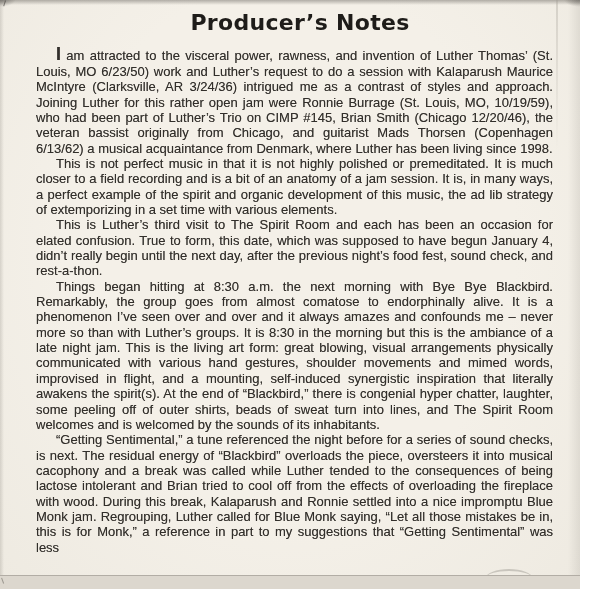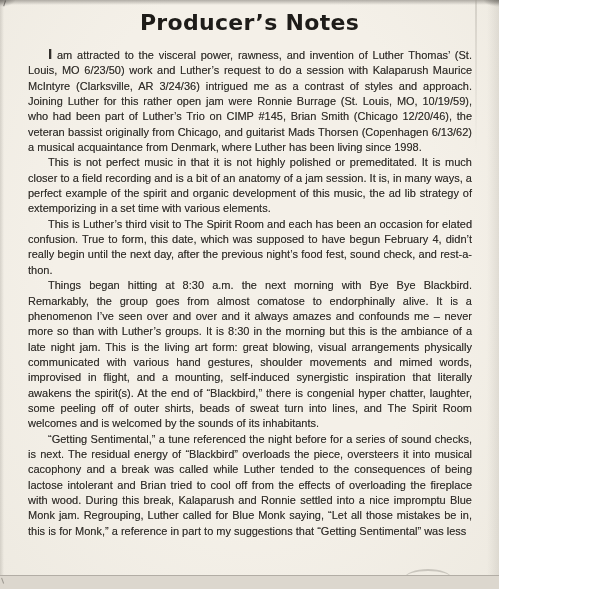--- a/index.html
+++ b/index.html
@@ -1,21 +1,22 @@
 <!DOCTYPE html>
 <html><head>
 <meta charset="utf-8">
 <style>
   html,body{margin:0;padding:0;background:#ffffff;}
   .page{
     position:relative;
-    width:499px;height:589px;
+    width:560px;height:589px;
     background:radial-gradient(ellipse at 50% 42%, #f4f0e8 55%, #eeeae1 100%);
     overflow:hidden;
     font-family:"Liberation Sans", sans-serif;
+    padding-left:20px;
   }
   
   .edge-top{position:absolute;top:0;left:0;right:0;height:5px;
     background:linear-gradient(to bottom, rgba(110,106,100,0.50), rgba(110,106,100,0));}
   .edge-top-corner-l{position:absolute;top:0;left:0;width:16px;height:7px;
     background:radial-gradient(ellipse at 0 0, rgba(80,77,72,0.55), rgba(80,77,72,0) 70%);}
   .edge-top-corner-r{position:absolute;top:0;right:0;width:16px;height:7px;
     background:radial-gradient(ellipse at 100% 0, rgba(80,77,72,0.55), rgba(80,77,72,0) 70%);}
   .edge-left{position:absolute;top:0;left:0;bottom:0;width:4px;
     background:linear-gradient(to right, rgba(140,136,128,0.28), rgba(140,136,128,0));}
@@ -39,40 +40,40 @@
     padding-top:10px;
     text-align:center;
     font-family:"DejaVu Sans", sans-serif;
     font-weight:700;
     font-size:22px;
     letter-spacing:0.3px;
     color:#1e1c19;
   }
   .text-body{
     position:absolute;
-    left:28px;right:27px;top:46px;
-    font-size:11px;
+    left:36px;right:27px;top:46px;
+    font-size:13px;
     line-height:15.35px;
     color:#322f2b;
     text-shadow:0 0 0.4px rgba(50,47,43,0.55);
   }
   p.para{margin:0;text-indent:20px;text-align:justify;}
   .run-bold{font-weight:400;}
   .run-leadcap{font-weight:700;font-size:1.38em;line-height:1;}
 </style>
 </head>
 <body>
 
 <div class="page">
   <h1 class="title">Producer’s Notes</h1>
 
   <div class="text-body">
       <p class="para"><span class="run-leadcap">I</span><span class="run-normal"> am attracted to the visceral power, rawness, and invention of Luther Thomas’ (St. Louis, MO 6/23/50) work and Luther’s request to do a session with Kalaparush Maurice McIntyre (Clarksville, AR 3/24/36) intrigued me as a contrast of styles and approach. Joining Luther for this rather open jam were Ronnie Burrage (St. Louis, MO, 10/19/59), who had been part of Luther’s Trio on CIMP #145, Brian Smith (Chicago 12/20/46), the veteran bassist originally from Chicago, and guitarist Mads Thorsen (Copenhagen 6/13/62) a musical acquaintance from Denmark, where Luther has been living since 1998.</span></p>
       <p class="para"><span class="run-normal">This is not perfect music in that it is not highly polished or premeditated. It is much closer to a field recording and is a bit of an anatomy of a jam session. It is, in many ways, a perfect example of the spirit and organic development of this music, the ad lib strategy of extemporizing in a set time with various elements.</span></p>
-      <p class="para"><span class="run-normal">This is Luther’s third visit to The Spirit Room and each has been an occasion for elated confusion. True to form, this date, which was supposed to have begun February 4, didn’t really begin until the next day, after the previous night’s food fest, sound check, and rest-a-thon.</span></p>
+      <p class="para"><span class="run-normal">This is Luther’s third visit to The Spirit Room and each has been an occasion for elated confusion. True to form, this date, which was supposed to have begun January 4, didn’t really begin until the next day, after the previous night’s food fest, sound check, and rest-a-thon.</span></p>
       <p class="para"><span class="run-normal">Things began hitting at 8:30 a.m. the next morning with </span><span class="run-bold">Bye Bye Blackbird</span><span class="run-normal">. Remarkably, the group goes from almost comatose to endorphinally alive. It is a phenomenon I’ve seen over and over and it always amazes and confounds me – never more so than with Luther’s groups. It is 8:30 in the morning but this is the ambiance of a late night jam. This is the living art form: great blowing, visual arrangements physically communicated with various hand gestures, shoulder movements and mimed words, improvised in flight, and a mounting, self-induced synergistic inspiration that literally awakens the spirit(s). At the end of “Blackbird,” there is congenial hyper chatter, laughter, some peeling off of outer shirts, beads of sweat turn into lines, and The Spirit Room welcomes and is welcomed by the sounds of its inhabitants.</span></p>
       <p class="para"><span class="run-normal">“Getting Sentimental,” a tune referenced the night before for a series of sound checks, is next. The residual energy of “Blackbird” overloads the piece, oversteers it into musical cacophony and a break was called while Luther tended to the consequences of being lactose intolerant and Brian tried to cool off from the effects of overloading the fireplace with wood. During this break, Kalaparush and Ronnie settled into a nice impromptu </span><span class="run-bold">Blue Monk</span><span class="run-normal"> jam. Regrouping, Luther called for </span><span class="run-bold">Blue Monk</span><span class="run-normal"> saying, “Let all those mistakes be in, this is for Monk,” a reference in part to my suggestions that “Getting Sentimental” was less</span></p>
     </div>
 
   <div class="edge-top"></div>
   <div class="edge-top-corner-l"></div>
   <div class="edge-top-corner-r"></div>
   <div class="edge-left"></div>
   <div class="edge-right"></div>
   <div class="crease-right"></div>

